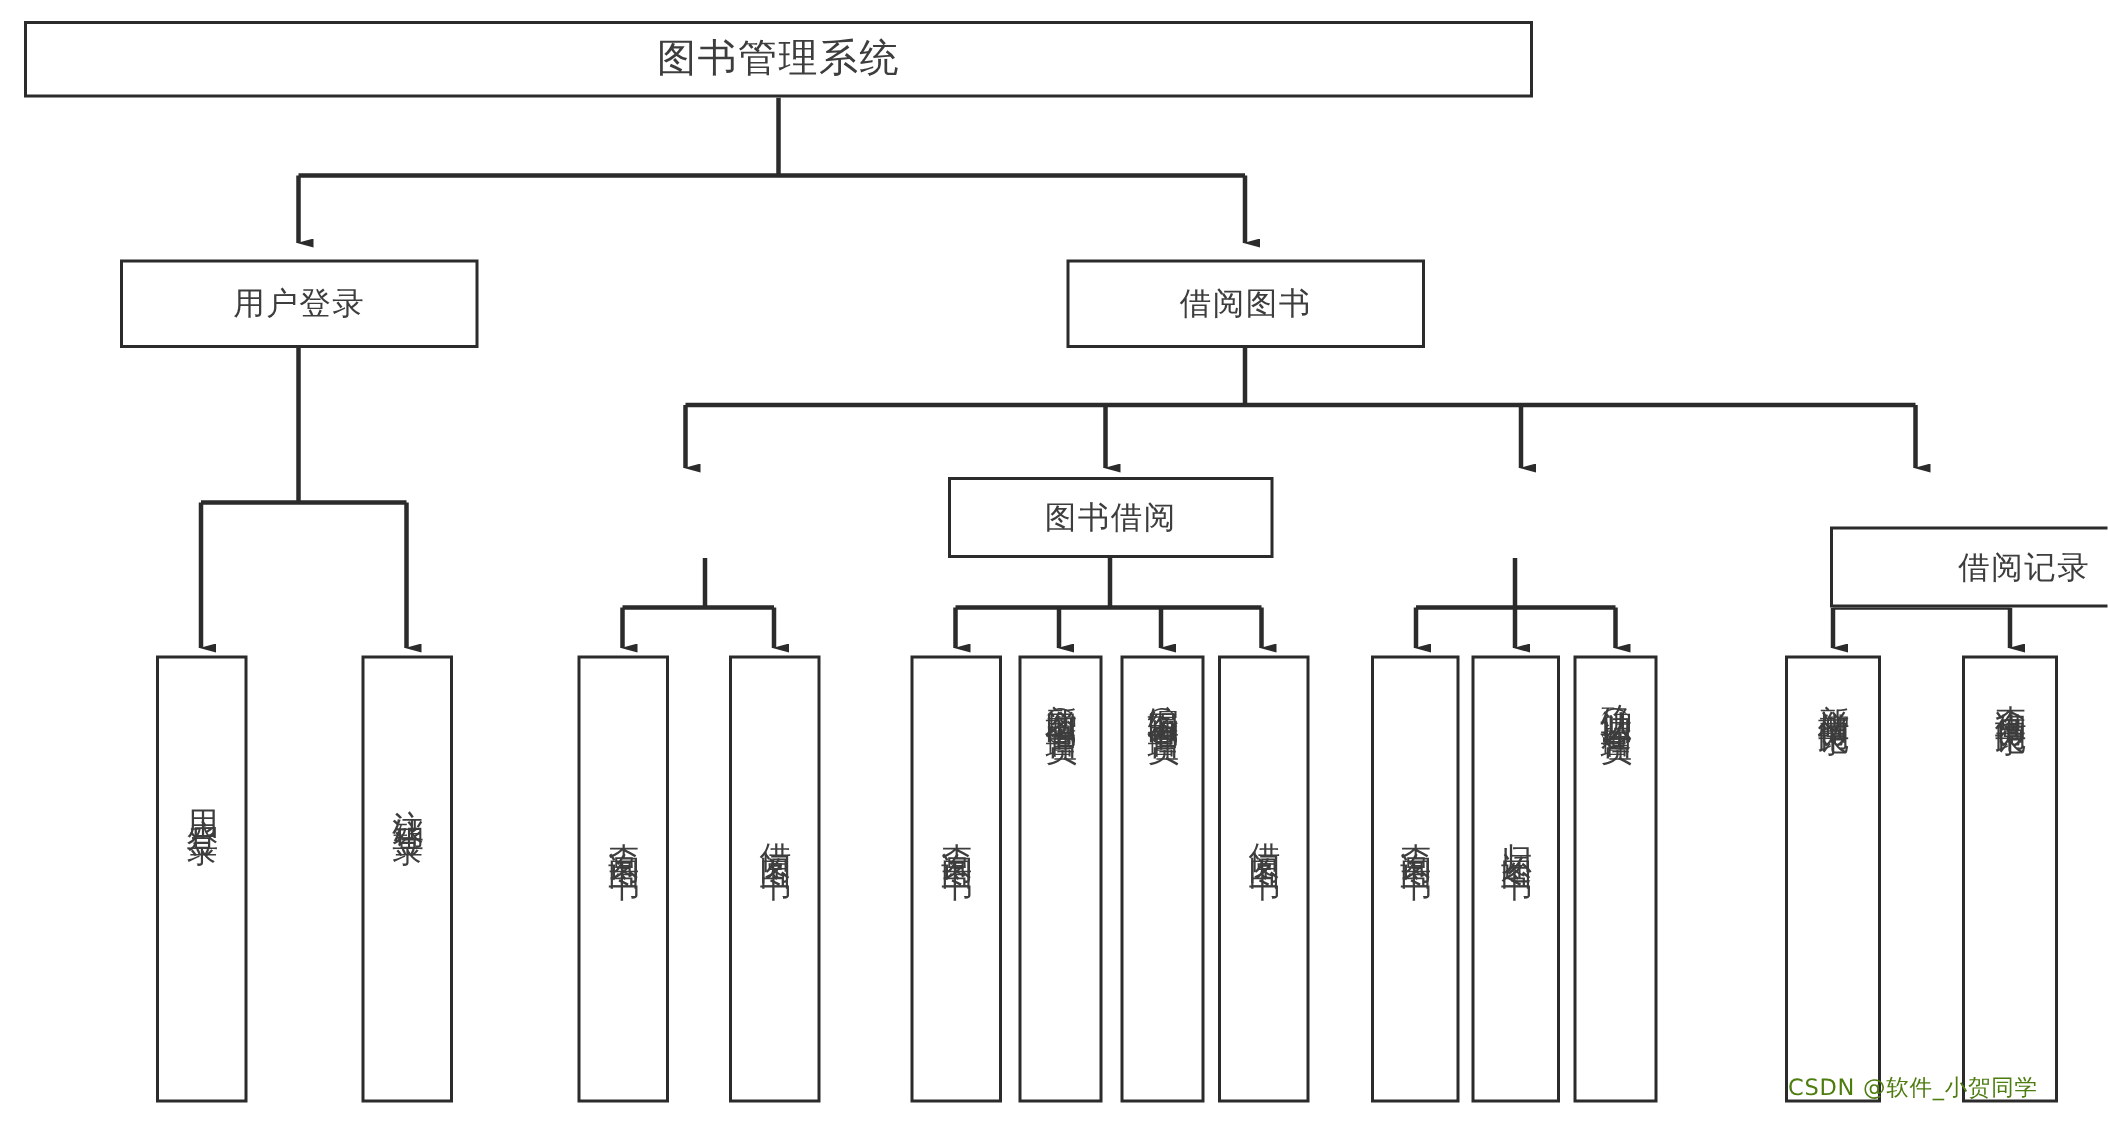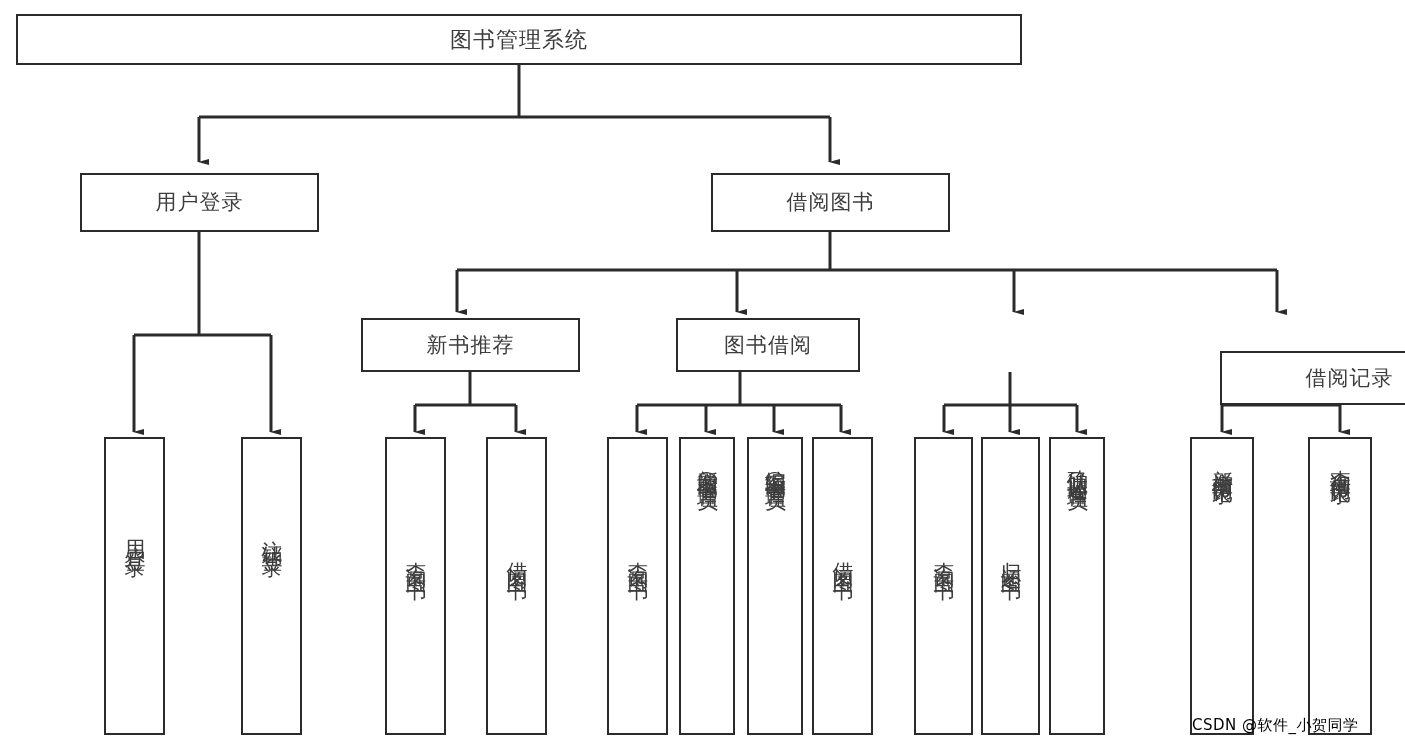--- a/index.html
+++ b/index.html
@@ -22,40 +22,40 @@
     align-items:center;
     justify-content:center;
     text-align:center;
   }
   .node .lbl{
     display:block;
     line-height:1.18;
     white-space:pre-line;
   }
   .horiz .lbl{font-size:21px;letter-spacing:1px;}
-  .root .lbl{font-size:22px;letter-spacing:1px;}
+  .root .lbl{font-size:26px;letter-spacing:1px;}
   .leaf{
     align-items:flex-start;
     padding-top:14px;
   }
   .leaf .lbl{
     writing-mode:vertical-rl;
     text-orientation:upright;
     font-size:21px;
     letter-spacing:6px;
     line-height:1;
   }
   .leaf.tall .lbl{letter-spacing:3px;}
   .leaf.mid .lbl{padding-top:70px;}
   .leaf.mid2 .lbl{padding-top:92px;}
   .watermark{
     position:absolute;
     left:1192px;top:716px;
     font-size:15px;
-    color:#000000;
+    color:#4d7c0f;
     white-space:nowrap;
     letter-spacing:0.5px;
   }
 </style>
 </head>
 <body>
 
 <div id="canvas">
 
   <svg class="wires" viewBox="0 0 1405 747" xmlns="http://www.w3.org/2000/svg">
@@ -112,24 +112,21 @@
     <span class="lbl">图书管理系统</span>
   </div>
 
   <div class="node horiz" style="left:80px;top:173px;width:239px;height:59px;">
     <span class="lbl">用户登录</span>
   </div>
   <div class="node horiz" style="left:711px;top:173px;width:239px;height:59px;">
     <span class="lbl">借阅图书</span>
   </div>
 
-  <div class="node horiz" style="left:361px;top:318px;width:219px;height:54px;">
-    <span class="lbl">新书推荐</span>
-  </div>
-  <div class="node horiz" style="left:632px;top:318px;width:184px;height:54px;margin-left:44px;">
+  <div class="node horiz" style="left:632px;top:318px;width:217px;height:54px;">
     <span class="lbl">图书借阅</span>
   </div>
   <div class="node horiz" style="left:1220px;top:318px;width:259px;height:54px;margin-top:33px;">
     <span class="lbl">借阅记录</span>
   </div>
 
   <div class="node leaf mid" style="left:104px;top:437px;width:61px;height:298px;">
     <span class="lbl">用户登录</span>
   </div>
   <div class="node leaf mid" style="left:241px;top:437px;width:61px;height:298px;">

